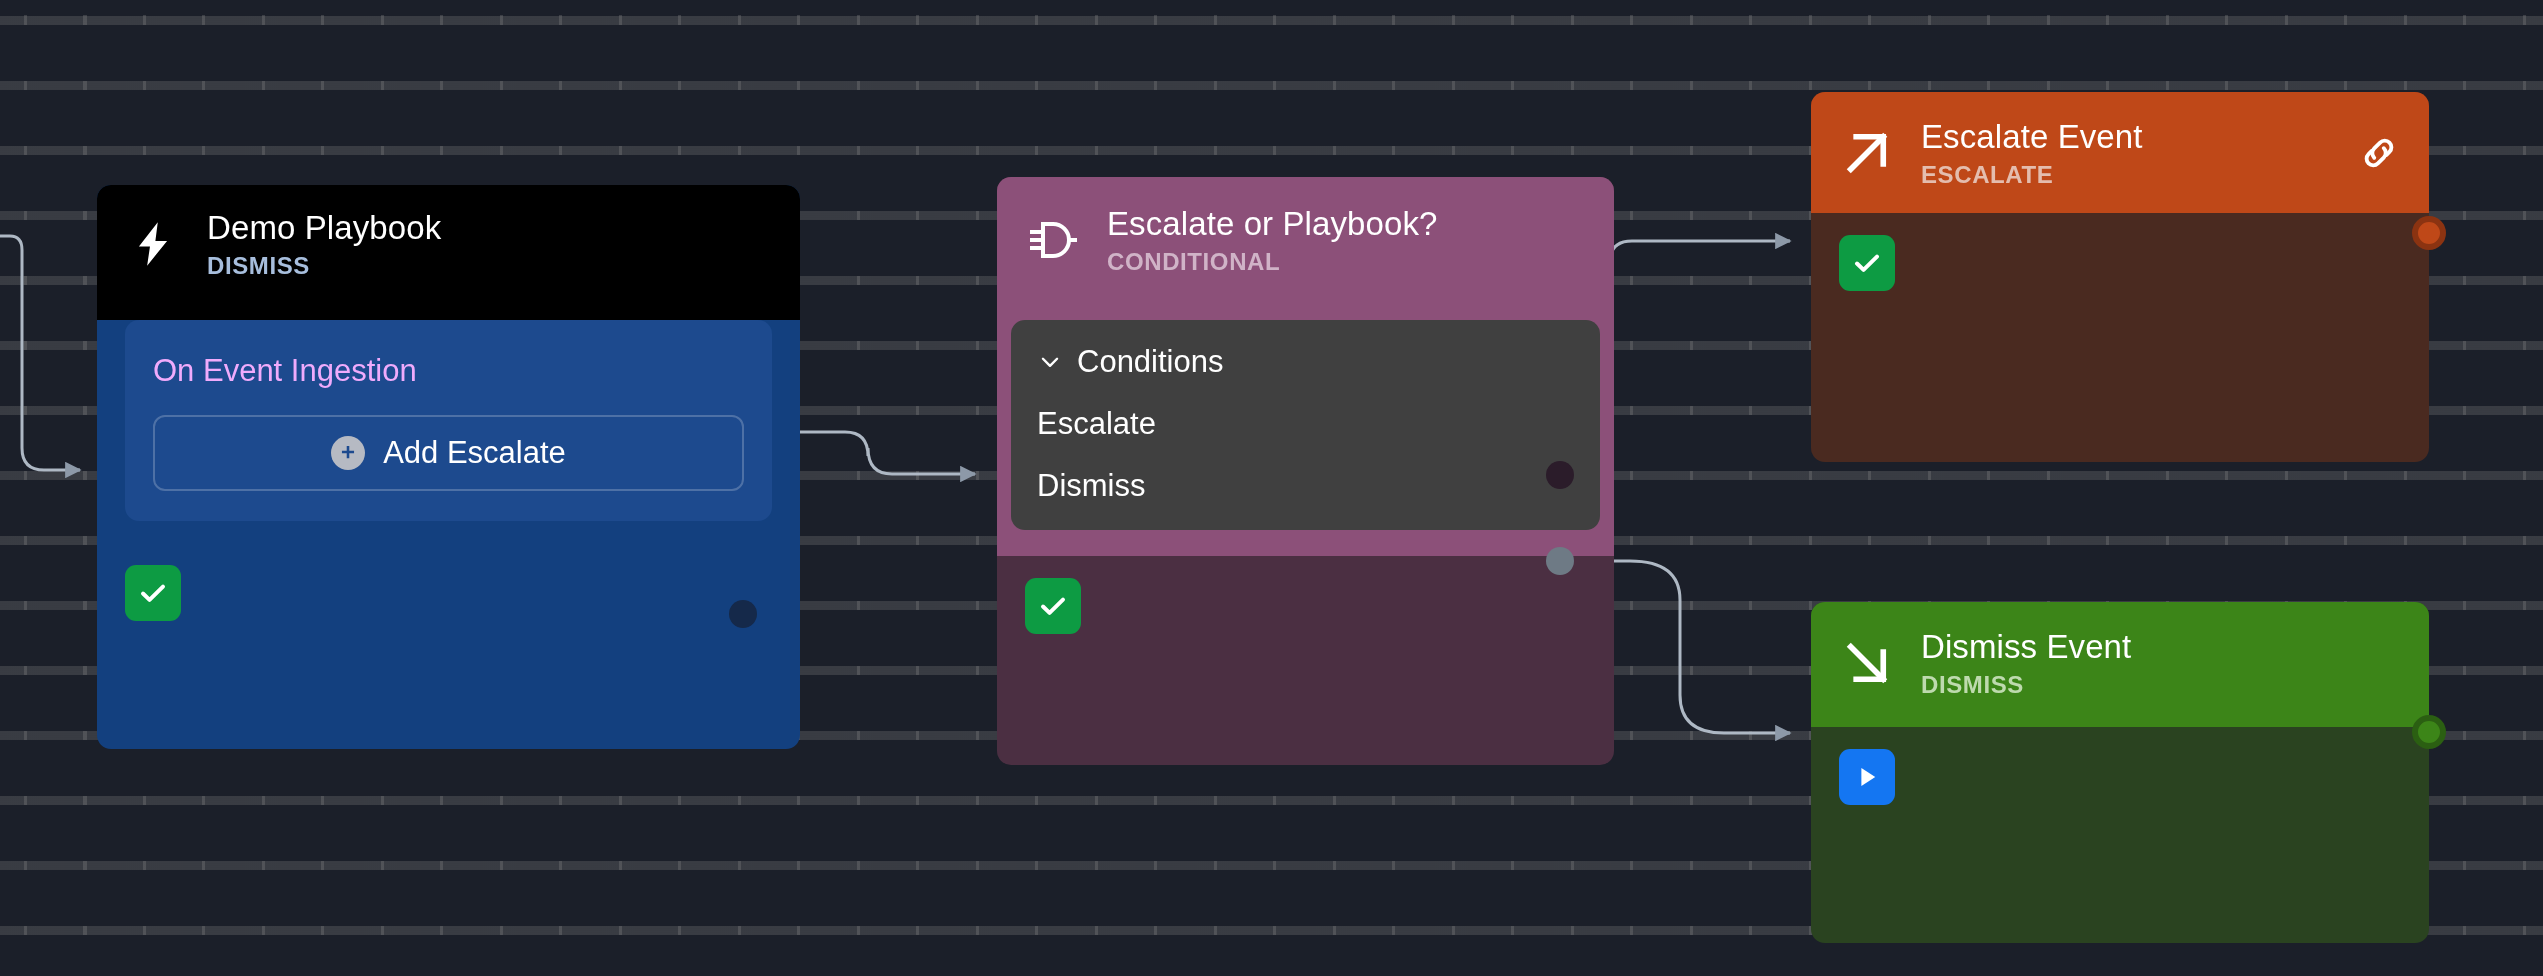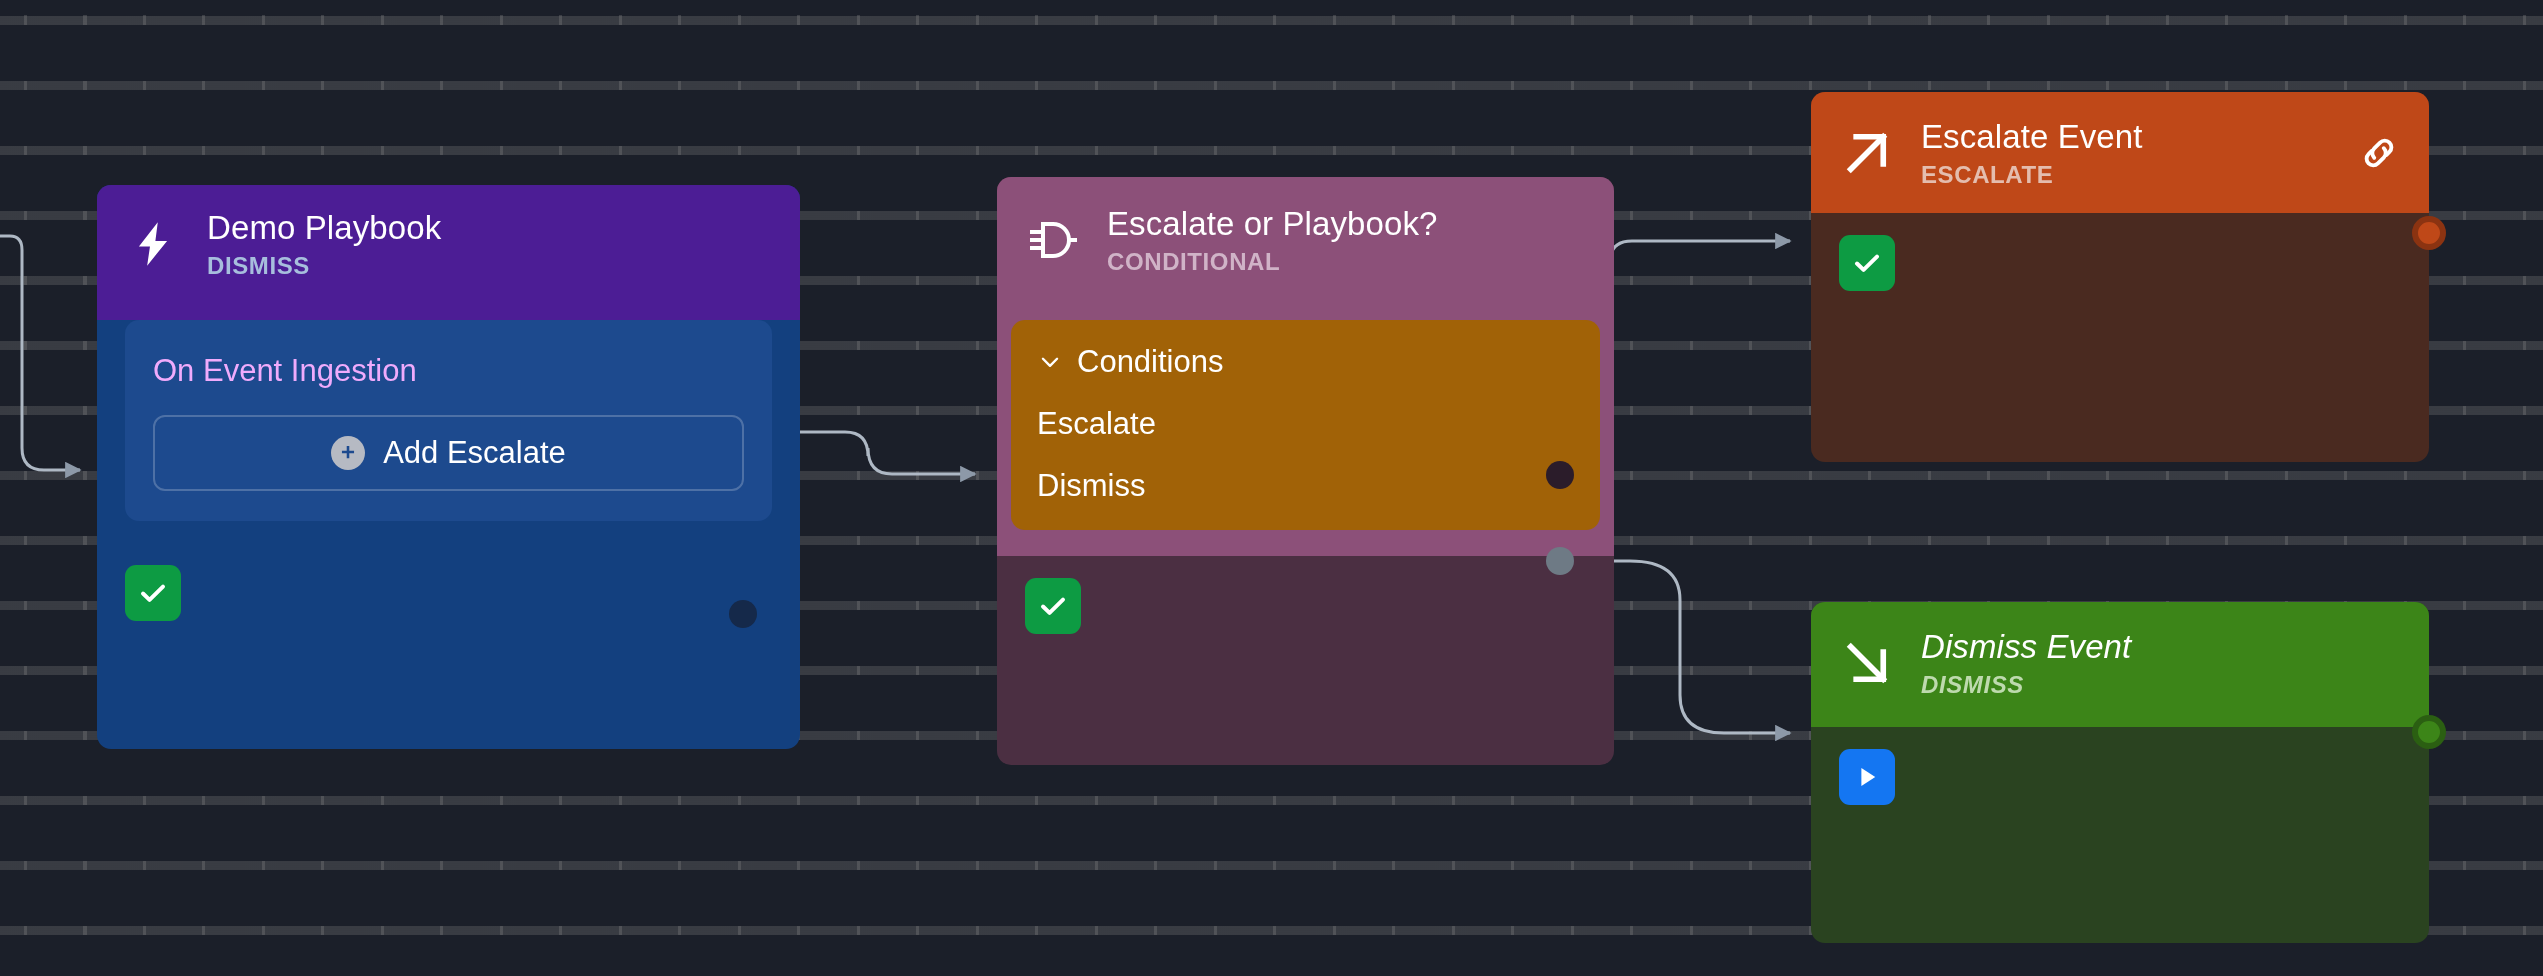--- a/index.html
+++ b/index.html
@@ -139,21 +139,21 @@
   }
 
   
   #node-trigger {
     left: 97px;
     top: 185px;
     width: 703px;
     height: 564px;
   }
   #node-trigger .node-shell { background: #13407f; }
-  #node-trigger .node-head  { background: #4c1d95; padding-bottom: 40px; }
+  #node-trigger .node-head  { background: #000000; padding-bottom: 40px; }
   #node-trigger .node-subtitle { color: #a7bedd; }
   #node-trigger .node-foot { background: #13407f; }
 
   .trigger-panel {
     margin: 0 28px 22px 28px;
     background: #1d4a8e;
     border-radius: 14px;
     padding: 26px 28px 30px 28px;
   }
   .trigger-row {
@@ -194,21 +194,21 @@
   #node-conditional .node-shell { background: #4b2f42; }
   #node-conditional .node-head  { background: #8c5079; padding: 28px 28px 30px 28px; }
   #node-conditional .node-subtitle { color: #d0b3c7; }
   #node-conditional .node-foot { background: transparent; }
 
   .cond-panel {
     background: #8c5079;
     padding: 14px 0 26px 0;
   }
   .cond-panel-inner {
-    background: #a16207;
+    background: #404040;
     border-radius: 14px;
     margin: 0 14px;
     padding: 16px 0 22px 0;
   }
   .cond-head {
     display: flex;
     align-items: center;
     gap: 14px;
     padding: 8px 26px 4px 26px;
     color: #ffffff;
@@ -235,21 +235,21 @@
   #node-escalate .node-head  { background: #bf4818; padding: 26px 28px 24px 28px; }
   #node-escalate .node-subtitle { color: #e4bdae; }
 
   
   #node-dismiss {
     left: 1811px;
     top: 602px;
     width: 618px;
     height: 341px;
   }
-  #node-dismiss .node-shell { background: #2a4320; font-style: italic; }
+  #node-dismiss .node-shell { background: #2a4320; }
   #node-dismiss .node-head  { background: #3c8518; padding: 26px 28px 28px 28px; }
   #node-dismiss .node-subtitle { color: #bedaae; }
 
   .link-icon { flex: 0 0 auto; }
   .link-icon svg { display: block; }
 </style>
 </head>
 <body>
 
 <div id="canvas">

